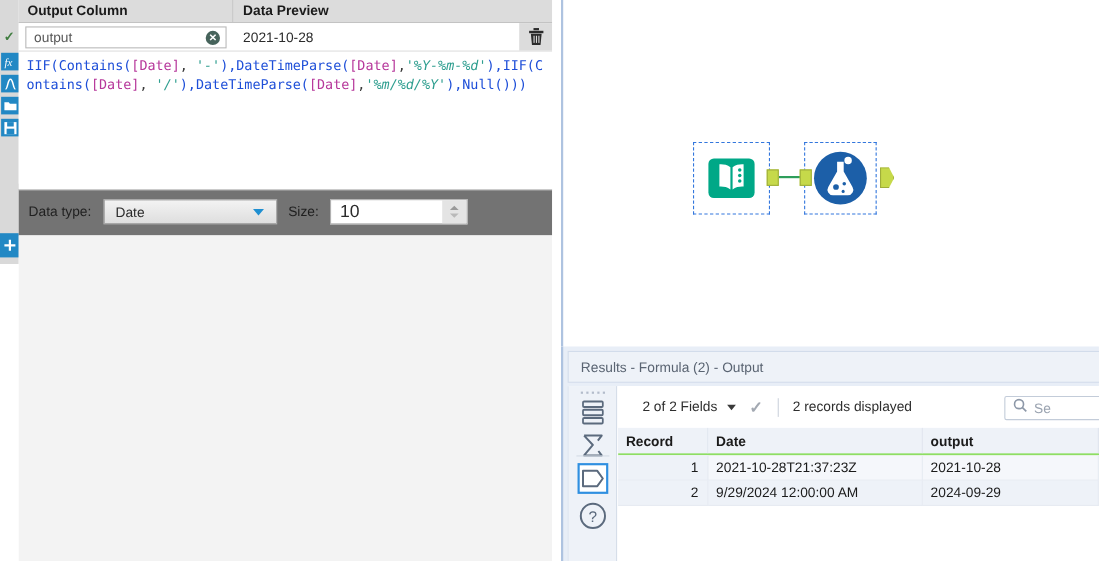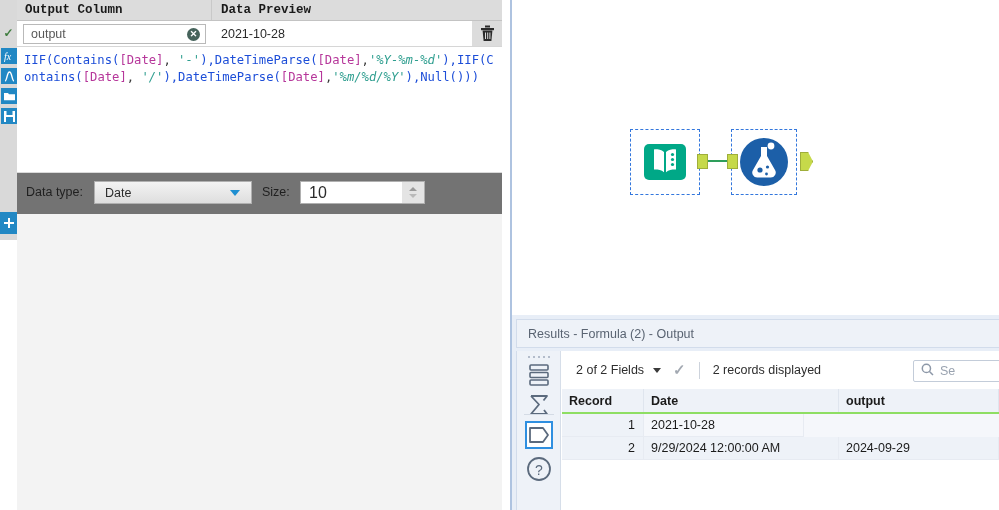--- a/index.html
+++ b/index.html
@@ -50,21 +50,20 @@
     position: absolute; left: 17px; top: 0;
     width: 485px; height: 21px;
     background: #dcdcdc;
     border-bottom: 1px solid #c3c3c3;
   }
   .cfg-header .hcell {
     position: absolute; top: 0; height: 20px;
     display: flex; align-items: center;
     font-size: 12.5px; font-weight: bold; color: #1a1a1a;
     padding-left: 8px;
-    font-family: Liberation Mono, monospace;
   }
   .hcell.c1 { left: 0; width: 195px; border-right: 1px solid #c9c9c9; }
   .hcell.c2 { left: 196px; width: 294px; border-right: 1px solid #c9c9c9; }
   .hcell.c3 { left: 455px; width: 30px; }
 
   
   .cfg-fieldrow {
     position: absolute; left: 17px; top: 21px;
     width: 485px; height: 26px;
     background: #ffffff;
@@ -276,21 +275,21 @@
     background: #ffffff;
   }
 
   .res-toolbar {
     position: absolute; left: 45px; top: 0;
     width: 440px; height: 38px;
     background: #ffffff;
     display: flex; align-items: center;
   }
   .tb-fields {
-    margin-left: 14px; font-size: 12.5px; color: #2e2e2e;
+    margin-left: 22px; font-size: 12.5px; color: #2e2e2e;
   }
   .tb-caret {
     margin-left: 9px;
     width: 0; height: 0;
     border-left: 4px solid transparent;
     border-right: 4px solid transparent;
     border-top: 5px solid #3a3a3a;
   }
   .tb-check { margin-left: 12px; color: #a3a9b2; font-size: 15px; font-weight: bold; }
   .tb-vsep { margin-left: 13px; width: 1px; height: 17px; background: #cdd3dc; }
@@ -517,20 +516,21 @@
       </div>
 
       <div class="grid">
         <div class="grid-row grid-head">
           <div class="gh col-rec">Record</div>
           <div class="gh col-date">Date</div>
           <div class="gh col-out">output</div>
         </div>
         <div class="grid-row zebra-a">
           <div class="gc col-rec">1</div>
+          <div class="gc col-date">2021-10-28T21:37:23Z</div>
           <div class="gc col-out">2021-10-28</div>
         </div>
         <div class="grid-row zebra-b">
           <div class="gc col-rec">2</div>
           <div class="gc col-date">9/29/2024 12:00:00 AM</div>
           <div class="gc col-out">2024-09-29</div>
         </div>
       </div>
 
     </div>

